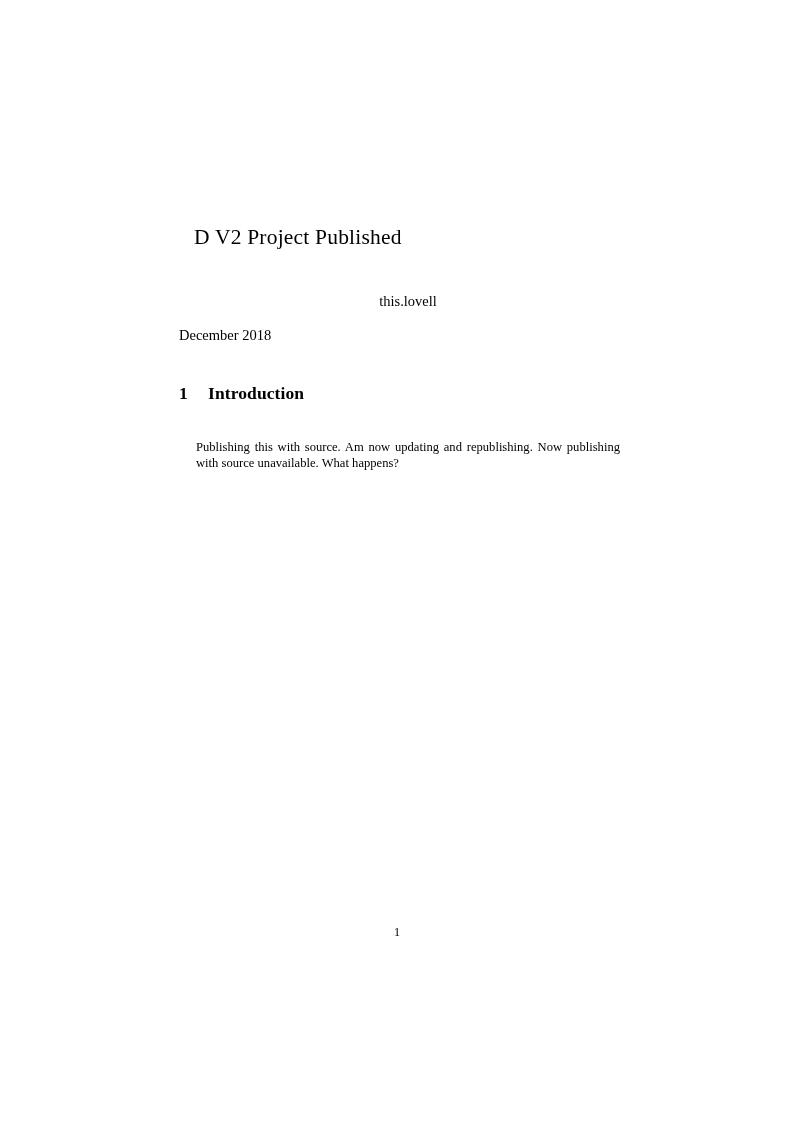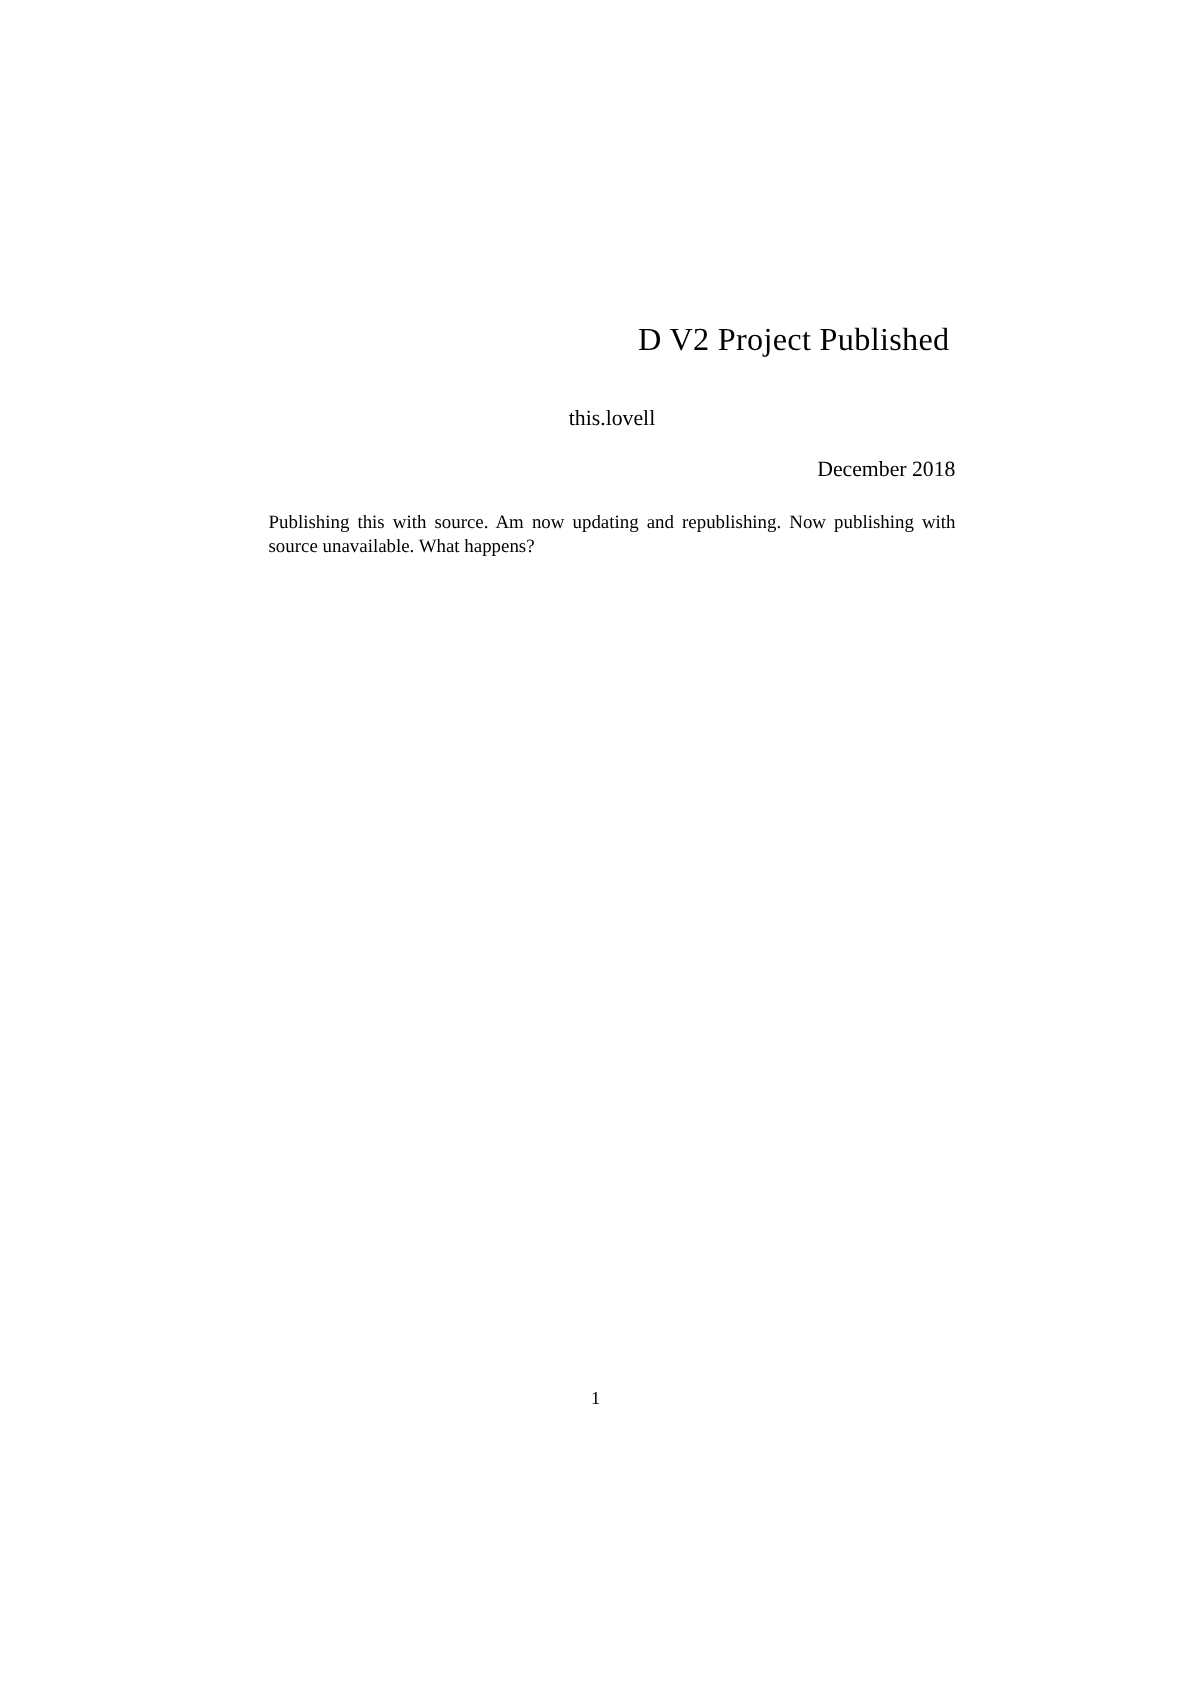--- a/index.html
+++ b/index.html
@@ -17,52 +17,52 @@
     color: #000000;
     overflow: hidden;
   }
   .content {
     position: absolute;
     left: 179px;
     top: 0;
     width: 458px;
   }
   .doc-title {
-    margin: 4px;
+    margin: 15px;
     padding-top: 210px;
-    text-align: right;
+    text-align: left;
     font-size: 21.5px;
     font-weight: normal;
     letter-spacing: 0.2px;
   }
   .doc-author {
     margin: 0;
     padding-top: 28px;
     text-align: center;
     font-size: 14.5px;
   }
   .doc-date {
     margin: 0;
     padding-top: 17px;
-    text-align: right;
+    text-align: left;
     font-size: 14.5px;
   }
   .section-heading {
     margin: 0;
     padding-top: 39px;
     font-size: 17.5px;
     font-weight: bold;
     letter-spacing: 0.1px;
   }
   .section-heading .sec-num {
     display: inline-block;
     min-width: 29px;
   }
   .body-text {
-    margin: 0;
+    margin: 17px;
     padding-top: 18px;
     font-size: 12.6px;
     line-height: 1.28;
     text-align: justify;
     hyphens: manual;
   }
   .page-number {
     position: absolute;
     left: 0;
     right: 0;
@@ -76,19 +76,22 @@
 
 <div class="page">
   <div class="content">
 
     <h1 class="doc-title">D V2 Project Published</h1>
 
     <p class="doc-author">this.lovell</p>
 
     <p class="doc-date">December 2018</p>
 
+    <h2 class="section-heading">
+      <span class="sec-num">1</span><span>Introduction</span>
+    </h2>
 
     <p class="body-text">Publishing this with source. Am now updating and republishing. Now publishing with source unavailable. What happens?</p>
 
   </div>
 
   <div class="page-number">1</div>
 </div>
 
 </body></html>

